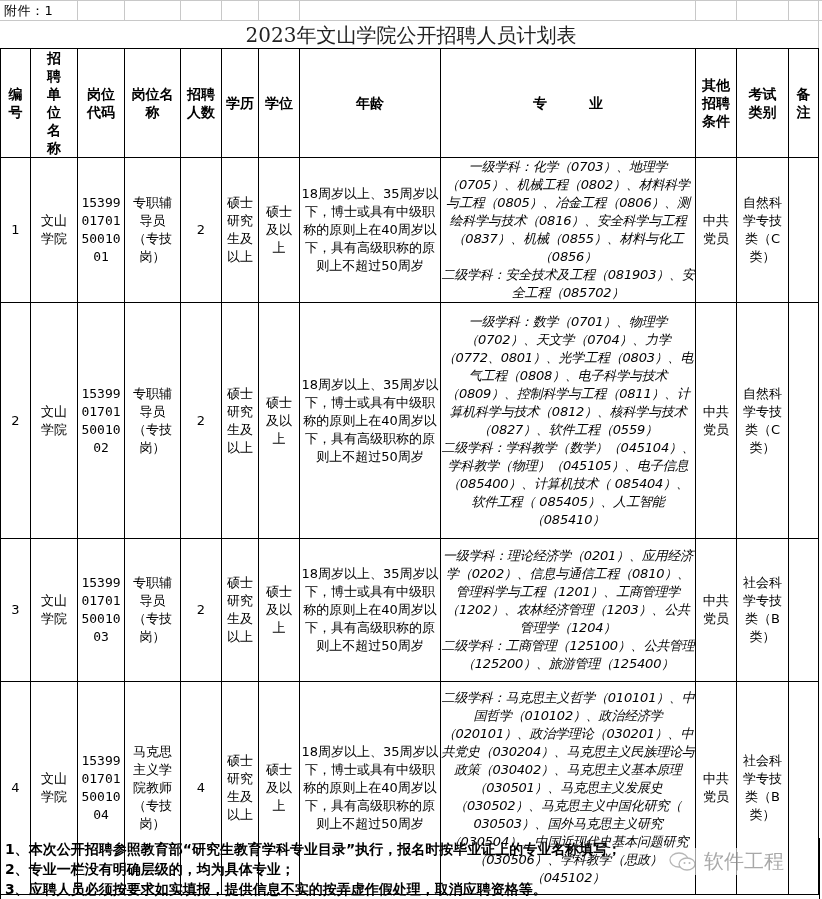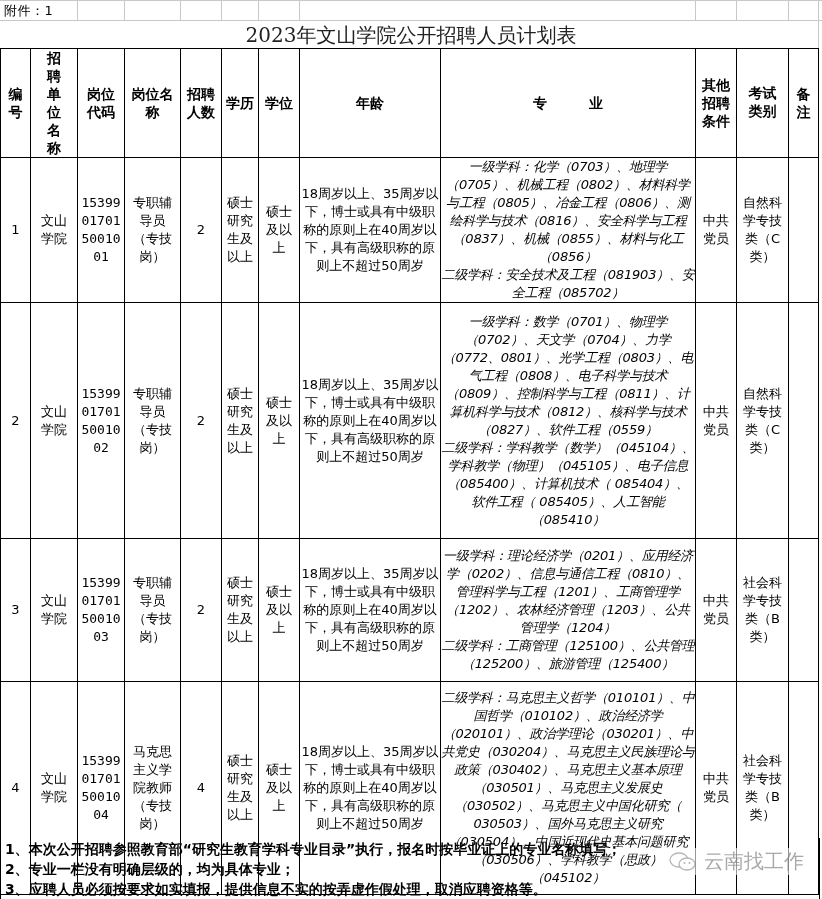--- a/index.html
+++ b/index.html
@@ -65,21 +65,21 @@
     <th style="padding:0 6px;">编号</th>
     <th style="padding:0 12px;">招聘单位名称</th>
     <th style="padding:0 6px;">岗位代码</th>
     <th style="padding:0 3px;">岗位名称</th>
     <th style="padding:0 4px;">招聘人数</th>
     <th>学历</th>
     <th>学位</th>
     <th>年龄</th>
     <th style="white-space:pre;">专　　　业</th>
     <th style="padding:0 4px;margin-top:41px;">其他招聘条件</th>
-    <th style="padding:0 8px;font-family:Liberation Mono, monospace;">考试类别</th>
+    <th style="padding:0 8px;">考试类别</th>
     <th style="padding:0 6px;">备注</th>
   </tr>
   <tr style="height:143px">
     <td>1</td>
     <td style="padding:0 8px;">文山学院</td>
     <td class="mono" style="white-space:pre;">15399
 01701
 50010
 01</td>
     <td style="padding:0 4px;">专职辅导员（专技岗）</td>
@@ -157,14 +157,14 @@
 
 <div class="watermark">
   <span class="wm-icon">
     <svg width="30" height="22" viewBox="0 0 30 22">
       <ellipse cx="11" cy="9" rx="9" ry="7" fill="none" stroke="#aaa" stroke-width="1.3"></ellipse>
       <ellipse cx="19" cy="13" rx="8" ry="6" fill="#fff" stroke="#aaa" stroke-width="1.3"></ellipse>
       <circle cx="16.5" cy="12" r="1" fill="#aaa"></circle>
       <circle cx="21.5" cy="12" r="1" fill="#aaa"></circle>
     </svg>
   </span>
-  <span>云南找工作</span>
+  <span>软件工程</span>
 </div>
 
 </body></html>

